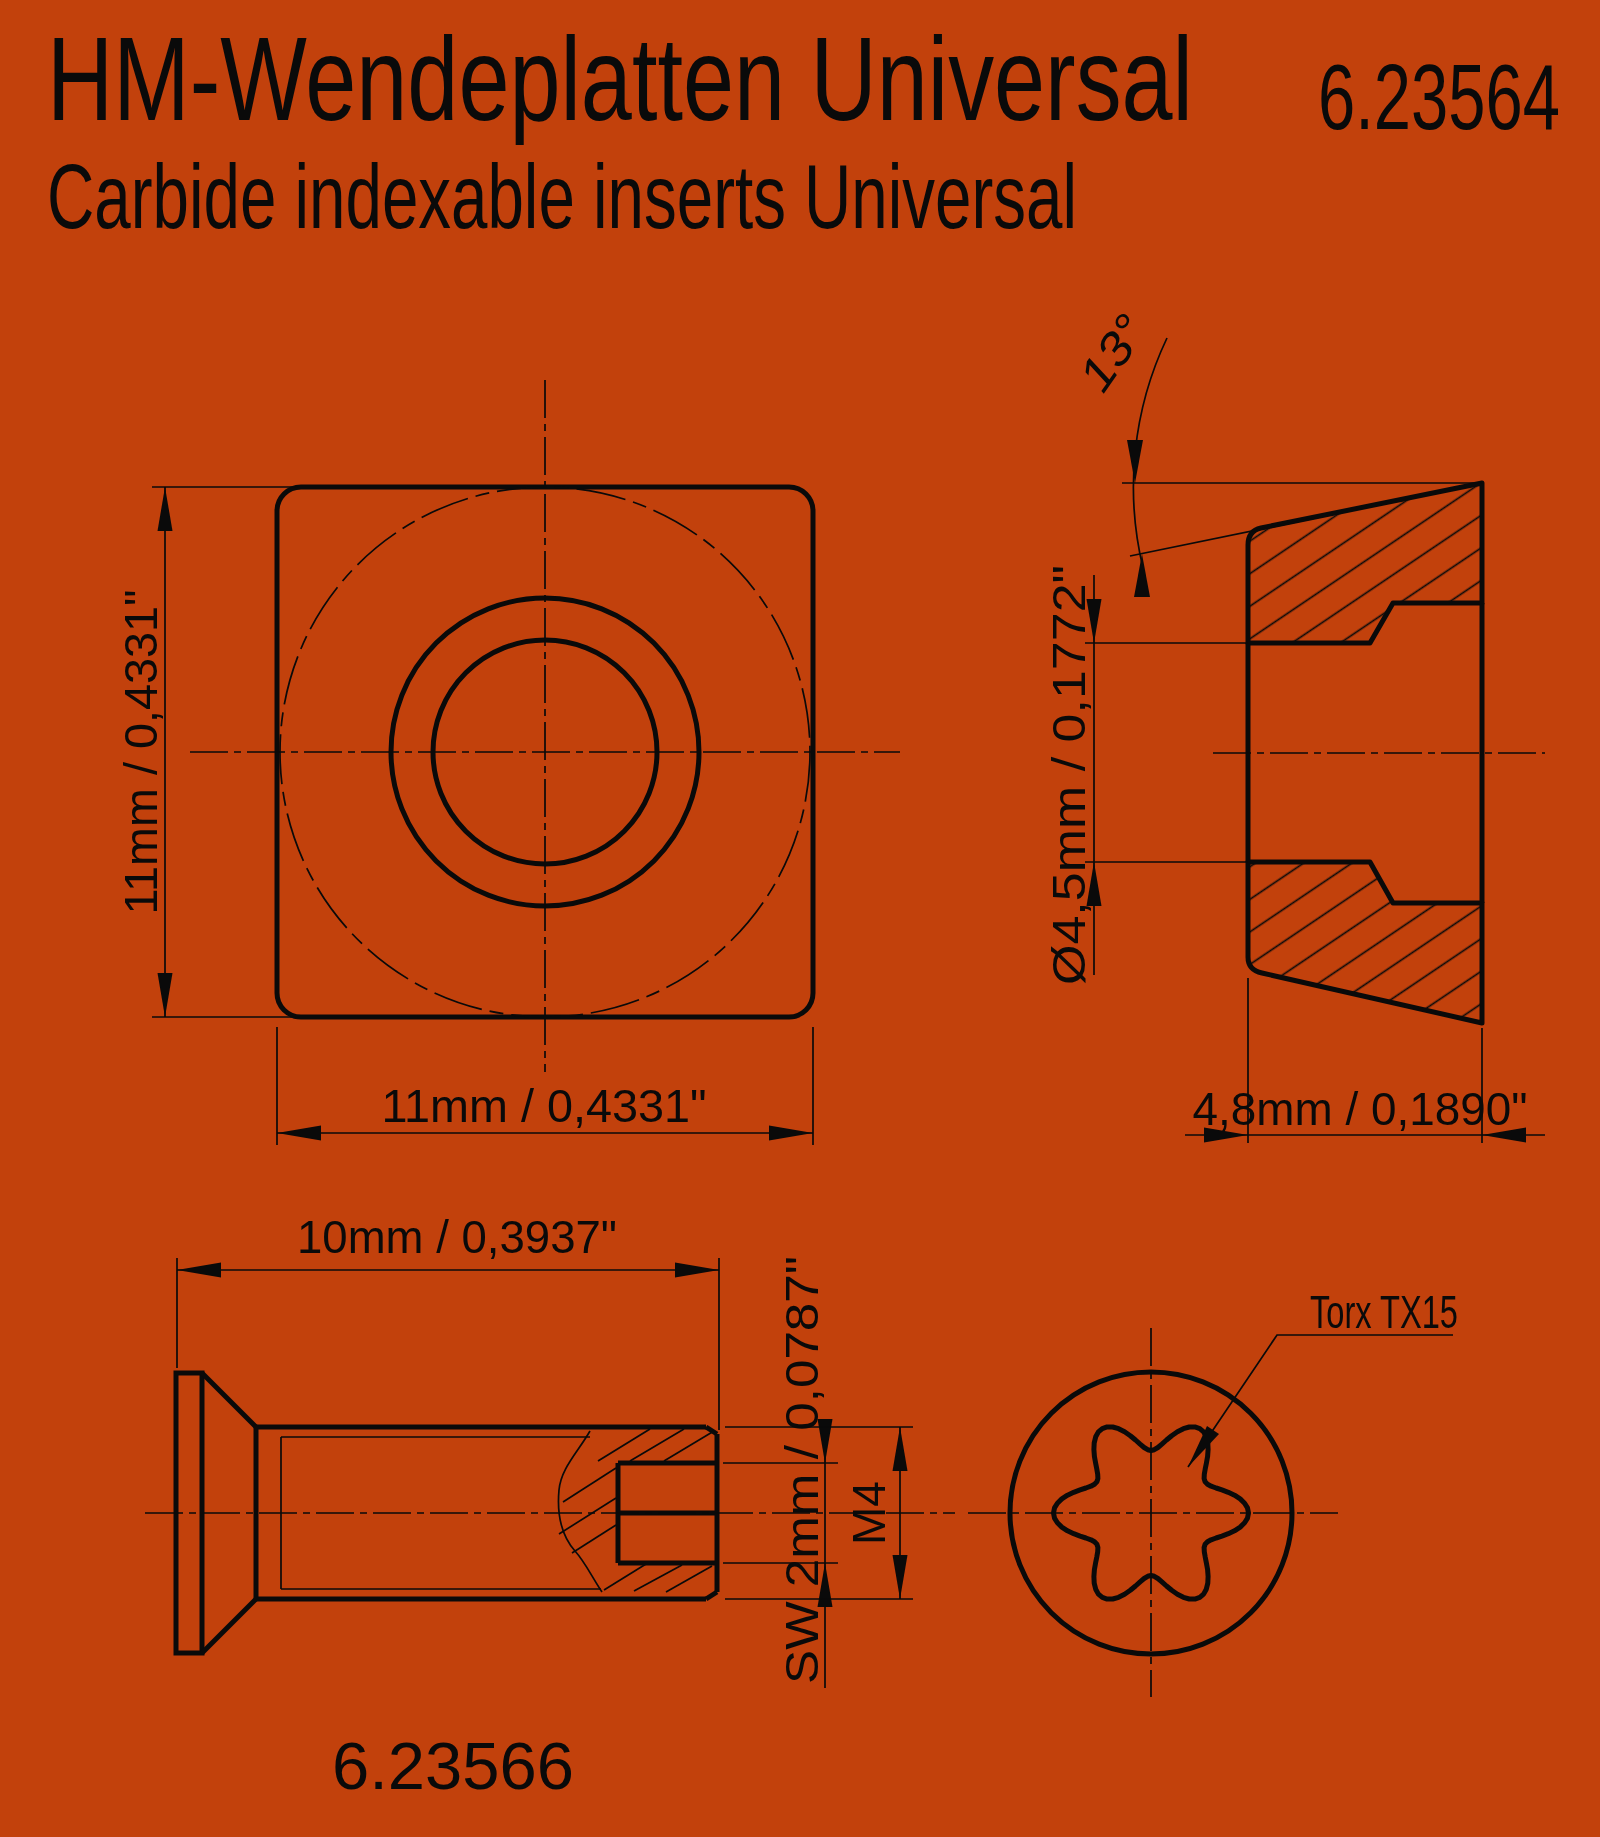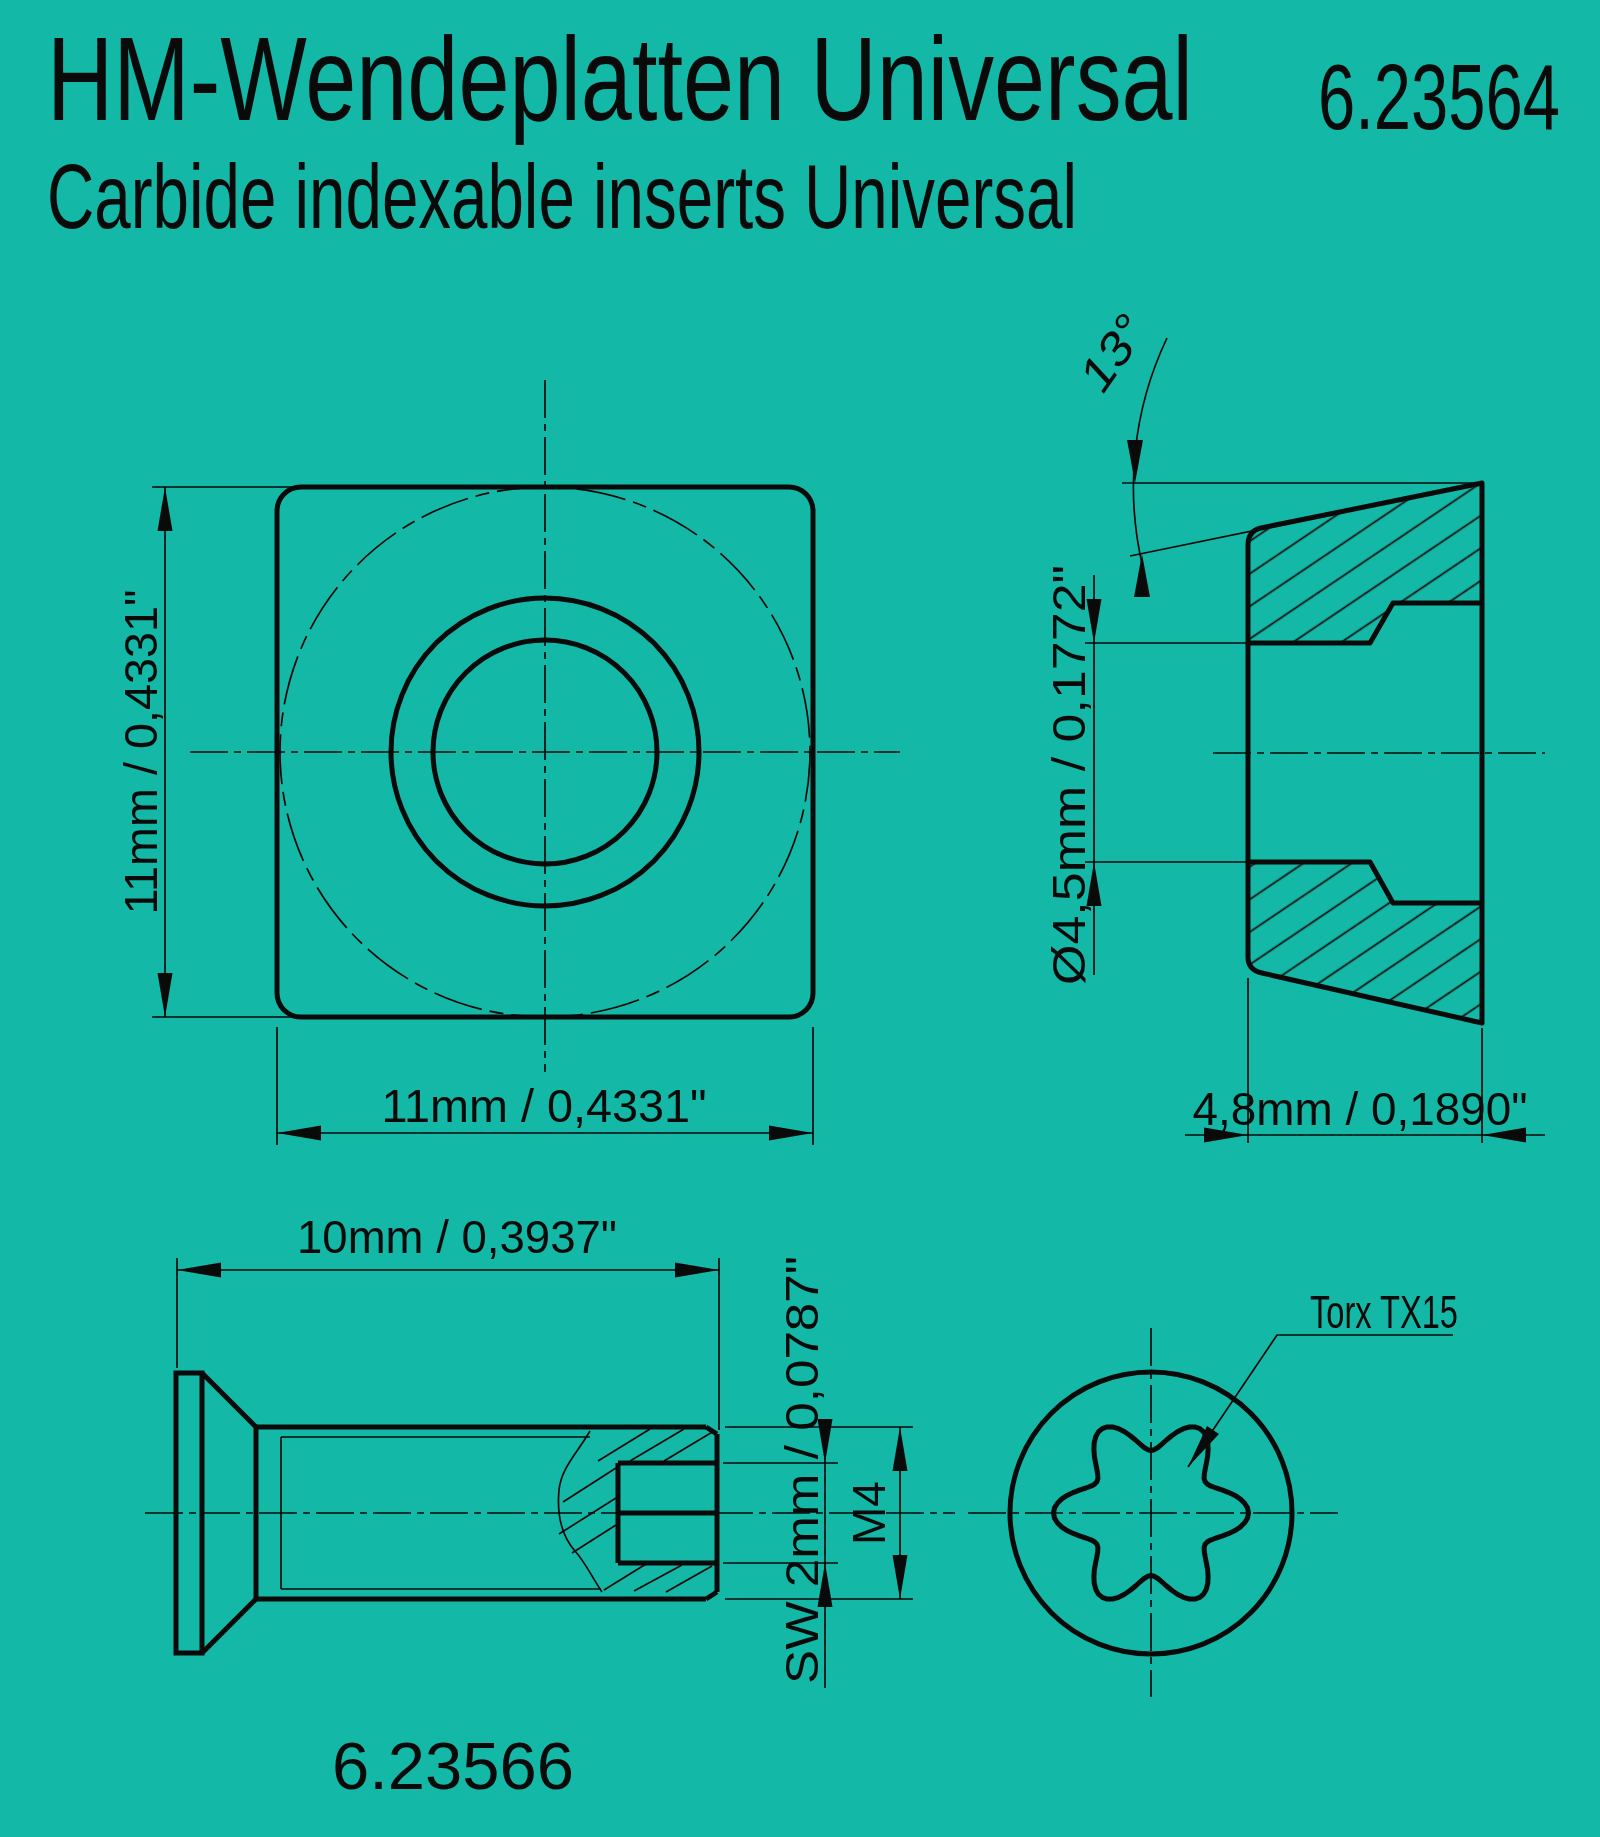--- a/index.html
+++ b/index.html
@@ -1,16 +1,16 @@
 <!DOCTYPE html>
 <html><head>
 <meta charset="utf-8">
 <style>
   html,body{margin:0;padding:0;background:#ffffff;}
-  .page{width:1600px;height:1837px;background:#14b8a6;position:relative;overflow:hidden;}
+  .page{width:1600px;height:1837px;background:#c2410c;position:relative;overflow:hidden;}
   svg{display:block;}
   .t{font-family:"Liberation Sans","DejaVu Sans",sans-serif;fill:#0a0a0a;}
   .thick{stroke:#0a0a0a;stroke-width:5;fill:none;}
   .thick-j{stroke:#0a0a0a;stroke-width:5;fill:none;stroke-linejoin:round;}
   .thin{stroke:#0a0a0a;stroke-width:1.7;fill:none;}
   .cl{stroke:#0a0a0a;stroke-width:1.7;fill:none;stroke-dasharray:38 6 7 6;}
   .ph{stroke:#0a0a0a;stroke-width:1.7;fill:none;stroke-dasharray:50 8 14 8;}
   .arr{fill:#0a0a0a;stroke:none;}
   .hatchfill{fill:url(#hatch);stroke:#0a0a0a;stroke-width:5;stroke-linejoin:round;}
 </style>

